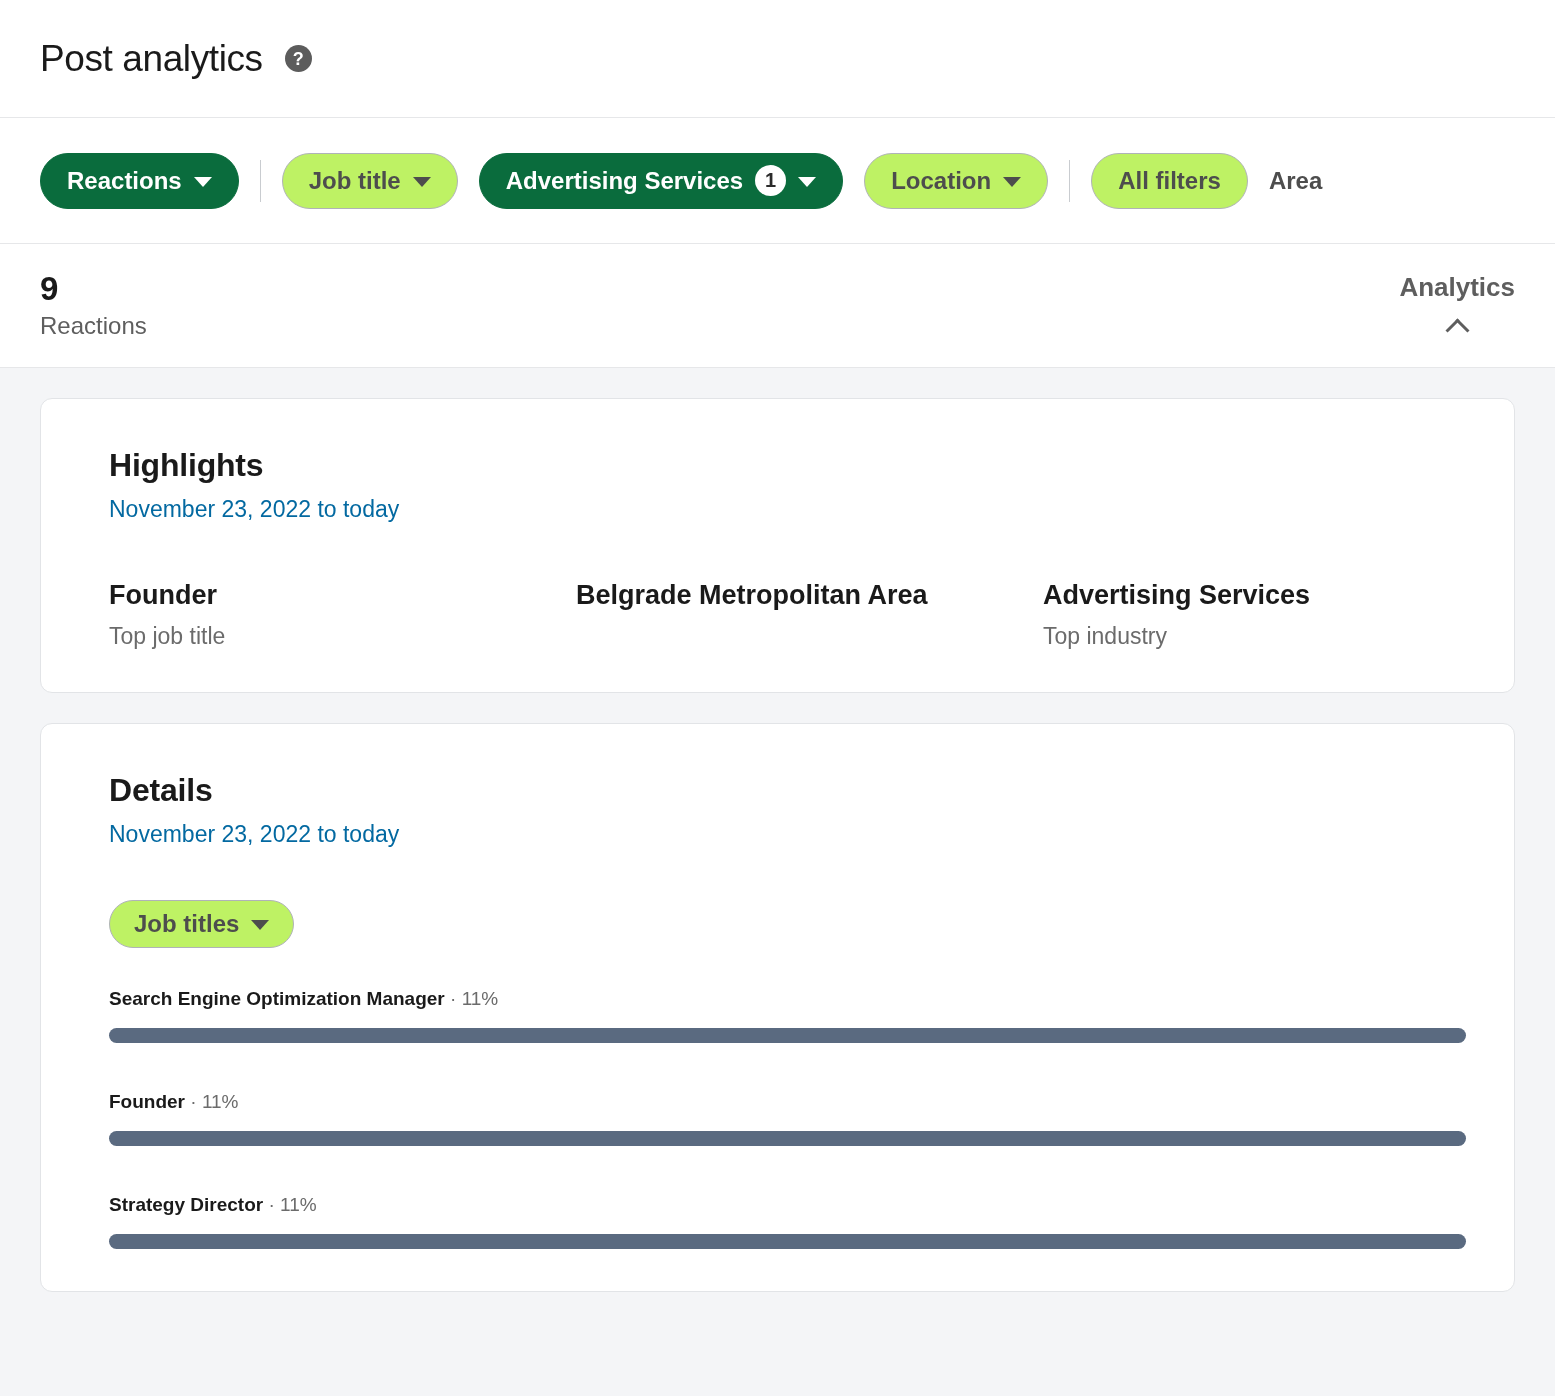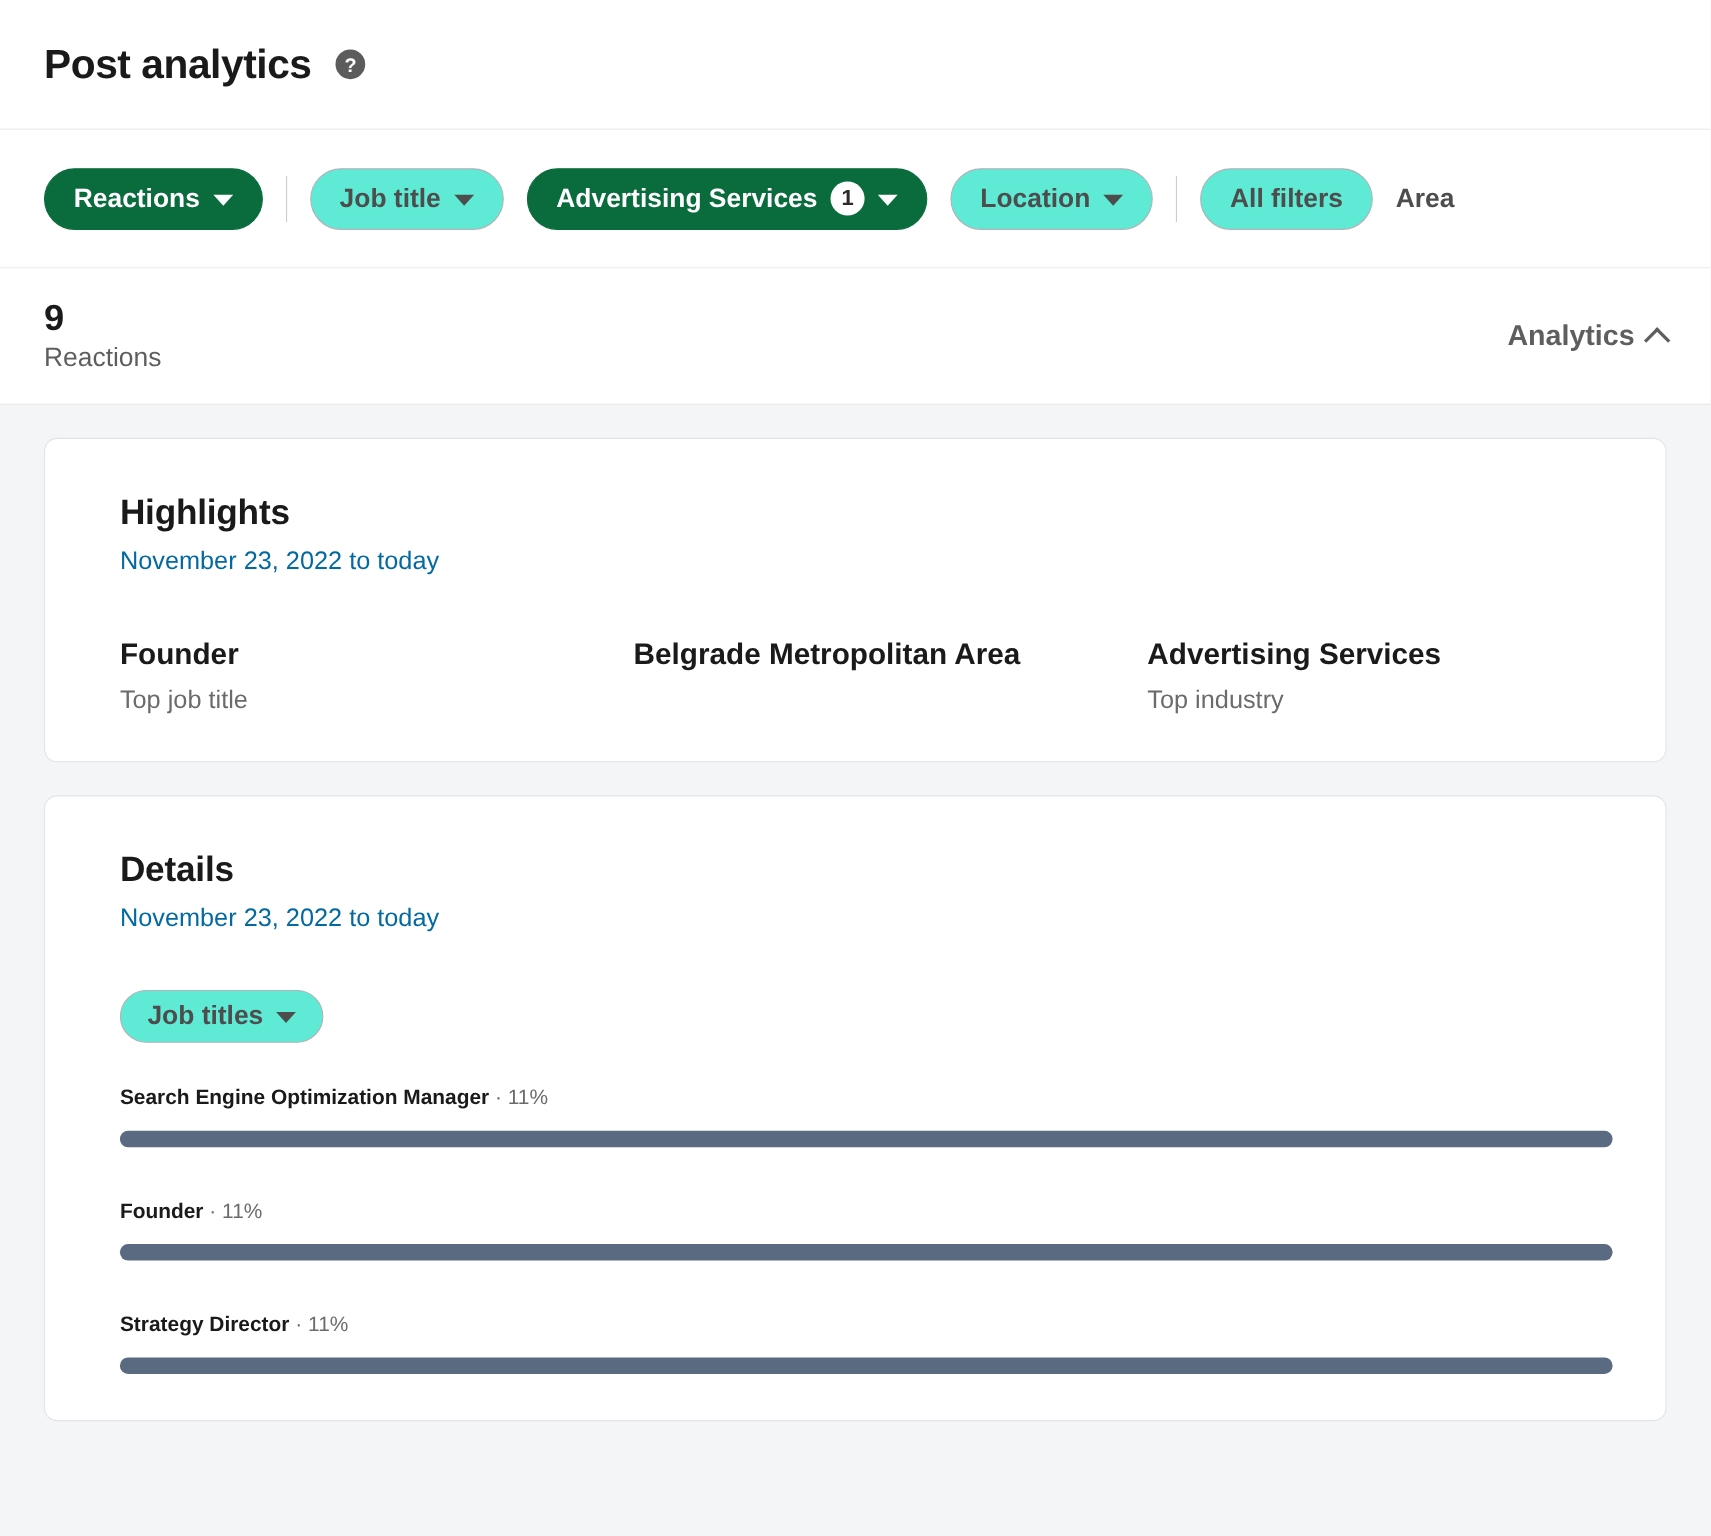--- a/index.html
+++ b/index.html
@@ -21,21 +21,21 @@
   .page-header {
     background: #ffffff;
     height: 118px;
     display: flex;
     align-items: center;
     padding: 0 40px;
     border-bottom: 1px solid #e6e7e9;
   }
   .page-title {
     font-size: 37px;
-    font-weight: 700;
+    font-weight: 400;
     letter-spacing: -0.4px;
     color: #1a1a1a;
   }
   .help-icon {
     width: 27px;
     height: 27px;
     border-radius: 50%;
     background: #5c5c5c;
     color: #ffffff;
     font-size: 18px;
@@ -73,21 +73,21 @@
     font-weight: 700;
     cursor: pointer;
     flex: 0 0 auto;
   }
   .pill.solid {
     background: #0a6c3d;
     color: #ffffff;
     border: 1px solid #0a6c3d;
   }
   .pill.outline {
-    background: #5eead4;
+    background: #bef264;
     color: #4d4d4d;
     border: 1px solid #b0b3b8;
   }
   .caret {
     width: 0; height: 0;
     border-left: 9px solid transparent;
     border-right: 9px solid transparent;
     border-top: 10px solid currentColor;
     display: inline-block;
     margin-top: 3px;
@@ -145,20 +145,21 @@
     margin-top: 2px;
   }
   .analytics-toggle {
     display: inline-flex;
     align-items: center;
     gap: 12px;
     font-size: 26px;
     font-weight: 600;
     color: #5e5e5e;
     cursor: pointer;
+    flex-direction: column;
   }
   .chevron-up {
     display: inline-block;
     width: 17px; height: 17px;
     border-left: 3px solid #5e5e5e;
     border-top: 3px solid #5e5e5e;
     transform: rotate(45deg);
     margin-top: 7px;
   }
 

